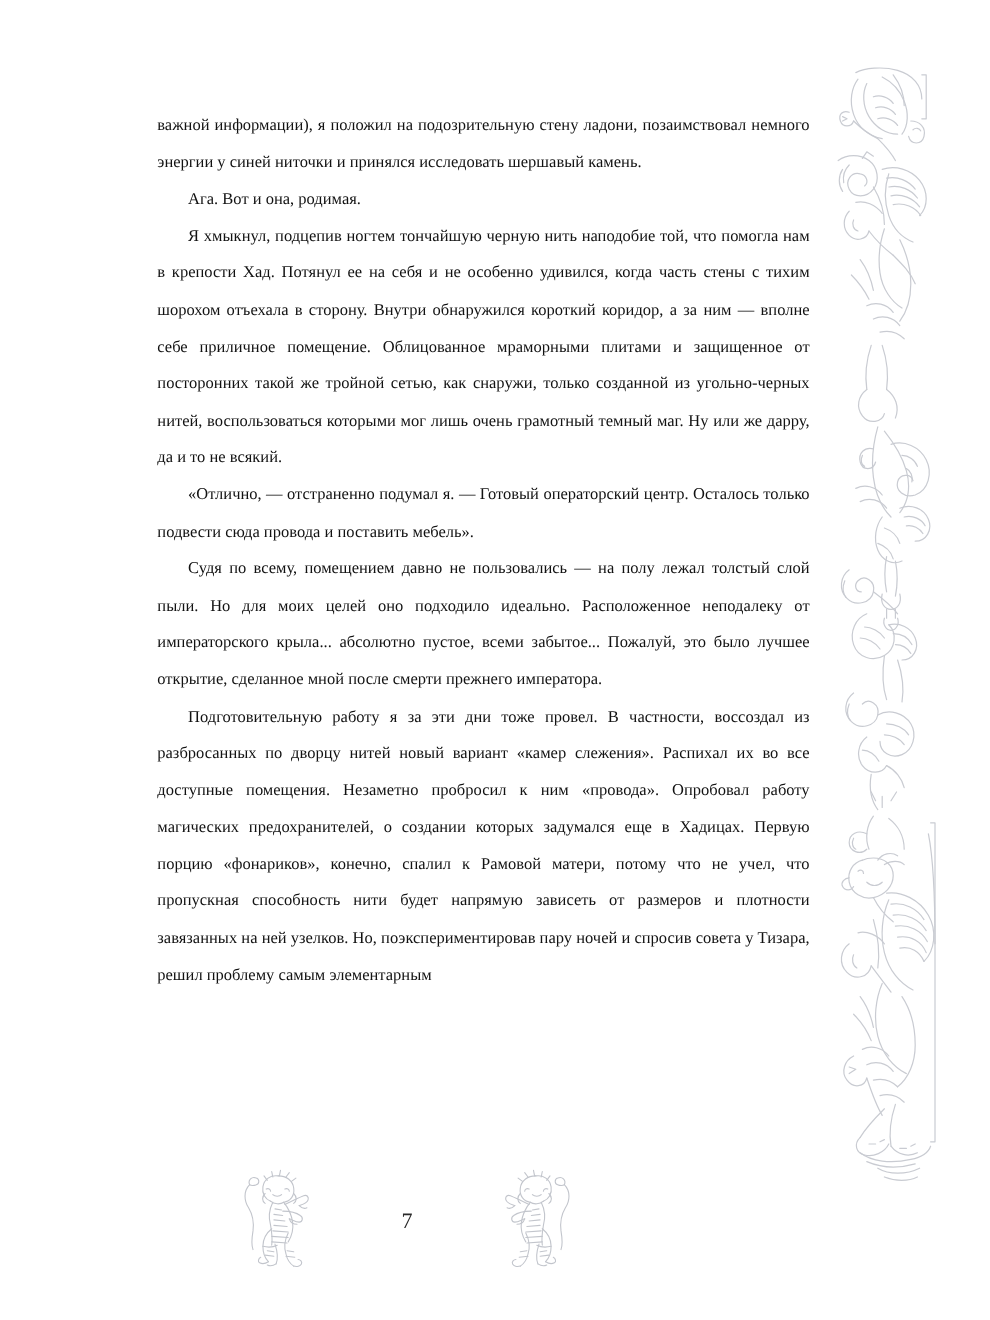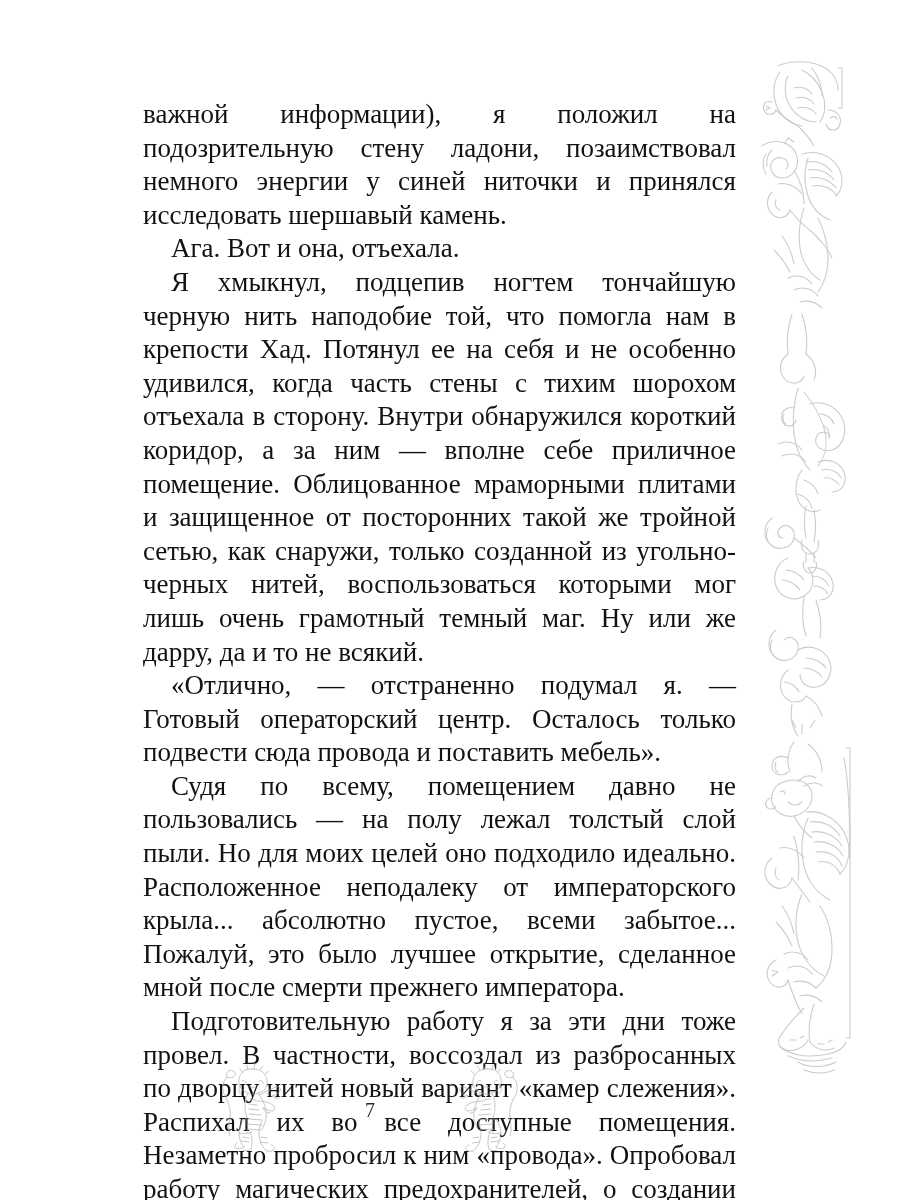--- a/index.html
+++ b/index.html
@@ -20,21 +20,21 @@
   .text-column {
     position: absolute;
     left: 143px;
     top: 98px;
     width: 593px;
   }
   .para {
     margin: 0;
     text-align: justify;
     text-justify: inter-word;
-    font-size: 27px;
+    font-size: 15px;
     line-height: 33.6px;
     color: #121212;
     text-indent: 28px;
     hyphens: manual;
     -webkit-hyphens: manual;
   }
   .para.no-indent { text-indent: 0; }
 
   
   .footer {
@@ -81,21 +81,21 @@
   }
   .border-ornament svg { display: block; width: 100%; height: 100%; }
 </style>
 </head>
 <body>
 
 <div class="page">
 
   <div class="text-column">
     <p class="para no-indent">важной информации), я положил на подозрительную стену ладони, позаимствовал немного энергии у синей ниточки и принялся исследовать шершавый камень.</p>
-    <p class="para">Ага. Вот и она, отъехала.</p>
+    <p class="para">Ага. Вот и она, родимая.</p>
     <p class="para">Я хмыкнул, подцепив ногтем тончайшую черную нить наподобие той, что помогла нам в крепости Хад. Потянул ее на себя и не особенно удивился, когда часть стены с тихим шорохом отъехала в сторону. Внутри обнаружился короткий коридор, а за ним — вполне себе приличное помещение. Облицованное мраморными плитами и защищенное от посторонних такой же тройной сетью, как снаружи, только созданной из угольно-черных нитей, воспользоваться которыми мог лишь очень грамотный темный маг. Ну или же дарру, да и то не всякий.</p>
     <p class="para">«Отлично, — отстраненно подумал я. — Готовый операторский центр. Осталось только подвести сюда провода и поставить мебель».</p>
     <p class="para">Судя по всему, помещением давно не пользовались — на полу лежал толстый слой пыли. Но для моих целей оно подходило идеально. Расположенное неподалеку от императорского крыла... абсолютно пустое, всеми забытое... Пожалуй, это было лучшее открытие, сделанное мной после смерти прежнего императора.</p>
     <p class="para">Подготовительную работу я за эти дни тоже провел. В частности, воссоздал из разбросанных по дворцу нитей новый вариант «камер слежения». Распихал их во все доступные помещения. Незаметно пробросил к ним «провода». Опробовал работу магических предохранителей, о создании которых задумался еще в Хадицах. Первую порцию «фонариков», конечно, спалил к Рамовой матери, потому что не учел, что пропускная способность нити будет напрямую зависеть от размеров и плотности завязанных на ней узелков. Но, поэкспериментировав пару ночей и спросив совета у Тизара, решил проблему самым элементарным</p>
   </div>
 
   <div class="footer">
     <div class="footer-inner">
 
       <svg class="lion" viewBox="0 0 72 94">

